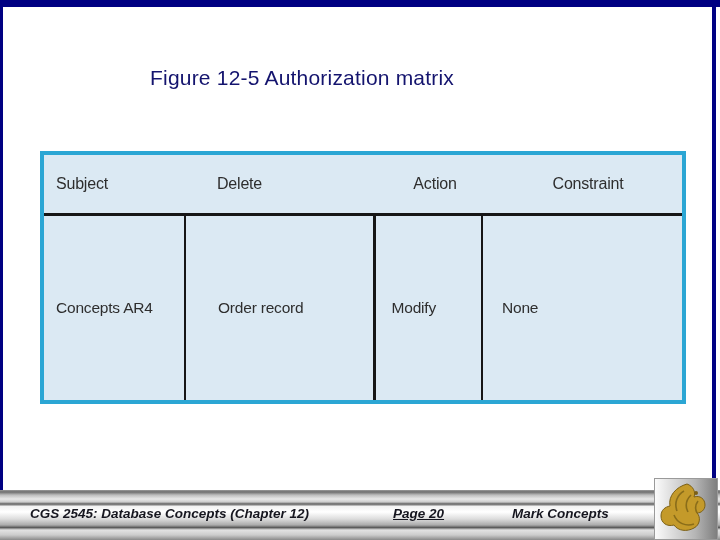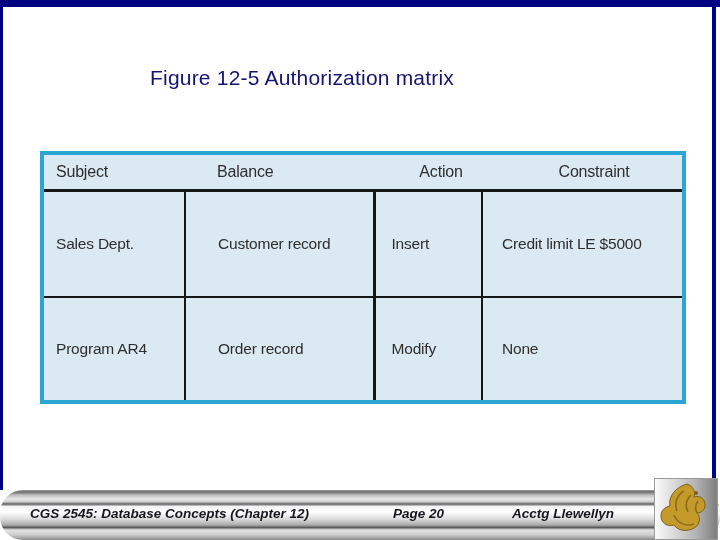--- a/index.html
+++ b/index.html
@@ -17,41 +17,41 @@
          color:#14146e;white-space:nowrap;}
 
   
   .matrix-wrap{position:absolute;left:40px;top:151px;width:638px;height:245px;
                border:4px solid #2ba6d4;background:#dbe9f3;}
   table.matrix{border-collapse:collapse;table-layout:fixed;width:638px;height:245px;
                font-size:15.5px;letter-spacing:-0.2px;color:#2e2e2e;}
   .matrix col.c1{width:141px;} .matrix col.c2{width:189px;}
   .matrix col.c3{width:108px;} .matrix col.c4{width:200px;}
   .matrix th{font-weight:normal;text-align:left;height:34px;font-size:16px;
-             border-bottom:3px solid #161616;padding:0;}
+             border-bottom:3px solid #161616;padding:12px;}
   .matrix td{height:34px;padding:0;border:2px solid #161616;}
   .matrix td:first-child{border-left:none;}
   .matrix td:last-child{border-right:none;}
   .matrix tbody tr:first-child td{border-top:none;}
   .matrix tbody tr:last-child td{border-bottom:none;}
   .matrix td:nth-child(3){border-left-width:3px;}
   .matrix th.h1, .matrix td.d1{padding-left:12px;}
   .matrix th.h2, .matrix td.d2{padding-left:32px;}
   .matrix th.h3{padding-left:26px;text-align:center;} .matrix td.d3{padding-left:16px;}
   .matrix th.h4{padding-left:24px;text-align:center;} .matrix td.d4{padding-left:19px;}
 
   
   .footer{position:absolute;left:0;top:490px;width:720px;height:50px;
     background:linear-gradient(180deg,
       #9b9b9b 0%, #6e6e6e 4%, #bdbdbd 10%, #e9e9e9 18%, #cccccc 24%, #5f5f5f 28%,
       #f3f3f3 33%, #ffffff 44%, #dcdcdc 58%, #ababab 70%, #5c5c5c 75%,
-      #e3e3e3 80%, #cccccc 90%, #8a8a8a 100%);border-radius:23px;}
+      #e3e3e3 80%, #cccccc 90%, #8a8a8a 100%);}
   .footer .ft{position:absolute;top:13px;height:22px;line-height:22px;
       font-size:13.5px;font-weight:bold;font-style:italic;color:#16161f;white-space:nowrap;}
-  .ft-course{left:30px;} .ft-page{left:393px;} .ft-author{left:512px;}
+  .ft-course{left:30px;} .ft-page{left:393px;text-decoration:underline;} .ft-author{left:512px;}
 
   
   .logo-panel{position:absolute;right:2px;top:478px;width:64px;height:62px;
       background:linear-gradient(90deg,#fbfbfb 0%,#e3e3e3 22%,#b5b5b5 65%,#7e7e7e 100%);
       border:1px solid #9a9a9a;box-sizing:border-box;
       display:flex;align-items:center;justify-content:center;}
   .logo-panel svg{display:block;}
 </style>
 </head>
 <body>
@@ -68,46 +68,40 @@
     <table class="matrix">
       <colgroup>
           <col class="c1">
           <col class="c2">
           <col class="c3">
           <col class="c4">
         </colgroup>
       <thead>
         <tr>
           <th class="h1">Subject</th>
-          <th class="h2">Balance</th>
+          <th class="h2">Delete</th>
           <th class="h3">Action</th>
           <th class="h4">Constraint</th>
         </tr>
       </thead>
       <tbody>
         <tr>
-          <td class="d1">Sales Dept.</td>
-          <td class="d2">Customer record</td>
-          <td class="d3">Insert</td>
-          <td class="d4">Credit limit LE $5000</td>
-        </tr>
-        <tr>
-          <td class="d1">Program AR4</td>
+          <td class="d1">Concepts AR4</td>
           <td class="d2">Order record</td>
           <td class="d3">Modify</td>
           <td class="d4">None</td>
         </tr>
       </tbody>
     </table>
   </div>
 
   <div class="footer">
     <span class="ft ft-course">CGS 2545: Database Concepts  (Chapter 12)</span>
     <span class="ft ft-page">Page 20</span>
-    <span class="ft ft-author">Acctg Llewellyn</span>
+    <span class="ft ft-author">Mark Concepts</span>
   </div>
 
   <div class="logo-panel">
     <span>
       <svg width="52" height="56" viewBox="0 0 52 56">
         <g>
           <path d="M27 3 c6 2 9 8 7 13 c6 -2 11 2 11 8 c0 5 -4 8 -8 8 c4 4 3 12 -3 15 c-7 4 -16 3 -20 -3 c-7 2 -13 -2 -13 -9 c0 -6 4 -9 9 -10 c-2 -10 6 -19 17 -22 z" fill="#c49a2a" stroke="#7c6015" stroke-width="1"></path>
           <path d="M24 10 c-7 4 -10 12 -7 20 M31 14 c-5 5 -6 11 -3 17 M38 20 c-3 4 -3 8 -1 12" fill="none" stroke="#8a6d1a" stroke-width="1.6"></path>
           <circle cx="36" cy="12" r="2" fill="#7c6015"></circle>
           <path d="M14 34 c3 8 12 12 20 9" fill="none" stroke="#8a6d1a" stroke-width="1.6"></path>

